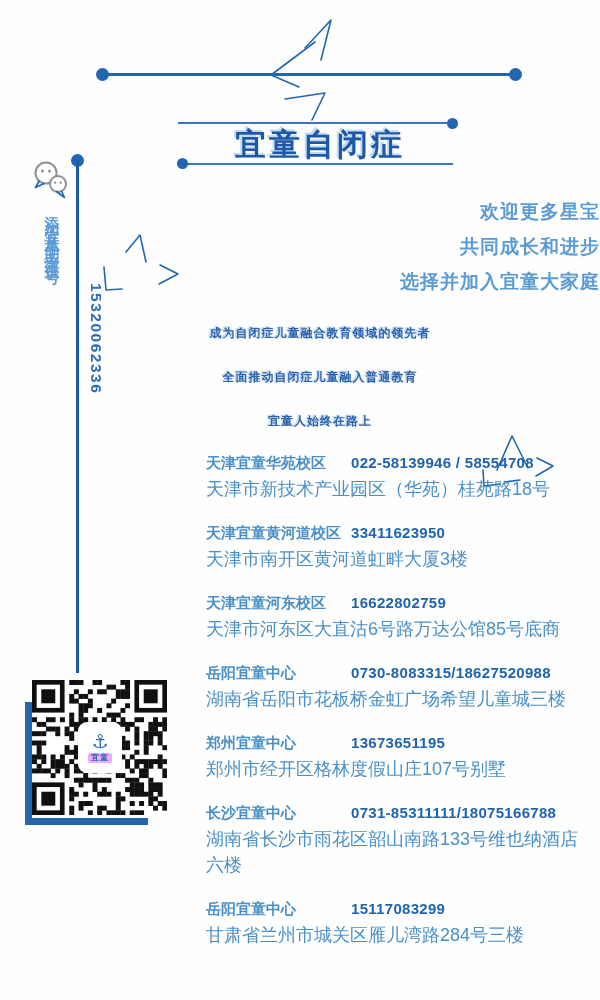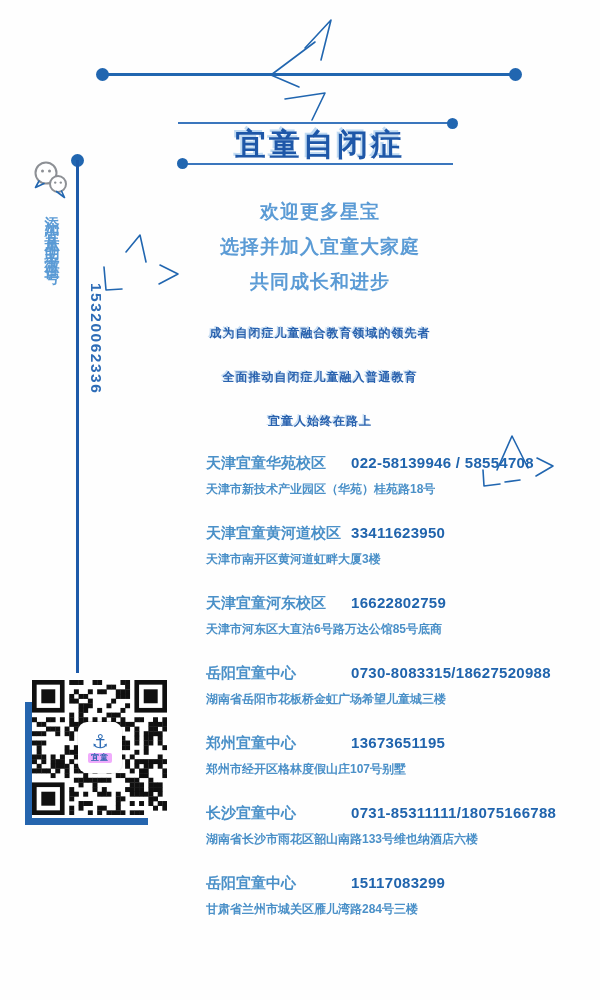--- a/index.html
+++ b/index.html
@@ -24,34 +24,34 @@
   .v-label{
     position:absolute;left:42px;top:204px;writing-mode:vertical-rl;
     font-size:15px;letter-spacing:6px;color:var(--light-blue,#5b9bd5);font-weight:600;
   }
   .v-line{position:absolute;left:76px;top:160px;width:3px;height:513px;background:#1d5aa9;}
   .v-number{
     position:absolute;left:87px;top:283px;writing-mode:vertical-rl;
     font-size:15.5px;letter-spacing:1.5px;color:#2d6cb7;font-weight:600;
   }
 
-  .welcome{position:absolute;left:40px;top:194px;width:560px;text-align:center;}
+  .welcome{position:absolute;left:40px;top:194px;width:560px;text-align:right;}
   .welcome p{margin:0;line-height:35px;font-size:19px;font-weight:600;color:var(--light-blue,#5b9bd5);letter-spacing:1px;}
   .mission{position:absolute;left:40px;top:307px;width:560px;text-align:center;}
   .mission p{
     margin:8px;line-height:36px;font-size:12px;font-weight:600;letter-spacing:1px;
     color:var(--mission-blue,#2a62ae);text-shadow:-1.5px -1.5px 0 rgba(141,188,231,.5);
   }
 
   .campus-list{position:absolute;left:190px;top:450px;width:400px;}
   .campus{margin:0 0 18px 16px;}
   .campus .c-line1{display:flex;line-height:26px;font-size:15px;}
   .campus .c-name{min-width:145px;color:var(--text-blue,#4a90c8);font-weight:600;}
   .campus .c-phone{color:var(--phone-blue,#2064ad);font-weight:600;letter-spacing:.3px;}
-  .campus .c-addr{line-height:26px;font-size:12px;color:var(--text-blue,#4a90c8);font-weight:700;}
+  .campus .c-addr{line-height:26px;font-size:18px;color:var(--text-blue,#4a90c8);font-weight:400;}
 
   .qr-wrap{position:absolute;left:25px;top:680px;width:150px;height:150px;}
   .qr-frame-left{position:absolute;left:0;top:22px;width:7px;height:123px;background:var(--frame-blue,#2565ae);}
   .qr-frame-bottom{position:absolute;left:0;top:138px;width:123px;height:7px;background:var(--frame-blue,#2565ae);}
   .qr-box{position:absolute;left:7px;top:0;width:135px;height:135px;background:#fff;}
   .qr-logo{
     position:absolute;left:53px;top:42px;width:44px;height:51px;background:#fff;border-radius:9px;
     display:flex;flex-direction:column;align-items:center;justify-content:center;gap:1px;
     box-shadow:0 0 0 1px rgba(0,0,0,.06);
   }
@@ -95,22 +95,22 @@
       <circle cx="29.8" cy="22.6" r="1.2"></circle>
     </g>
   </svg>
   <div class="v-label">添加宜童小助手微信号</div>
   <div class="dot" style="left:71px;top:154px"></div>
   <div class="v-line"></div>
   <div class="v-number">15320062336</div>
 
   <div class="welcome">
     <p>欢迎更多星宝</p>
+    <p>共同成长和进步</p>
     <p>选择并加入宜童大家庭</p>
-    <p>共同成长和进步</p>
   </div>
   <div class="mission">
     <p>成为自闭症儿童融合教育领域的领先者</p>
     <p>全面推动自闭症儿童融入普通教育</p>
     <p>宜童人始终在路上</p>
   </div>
 
   <svg class="decor" style="left:98px;top:232px" width="90" height="70" viewBox="0 0 90 70">
     <polyline points="28,20 42,3 48,30"></polyline>
     <polyline points="6,35 8,58 24,57"></polyline>

